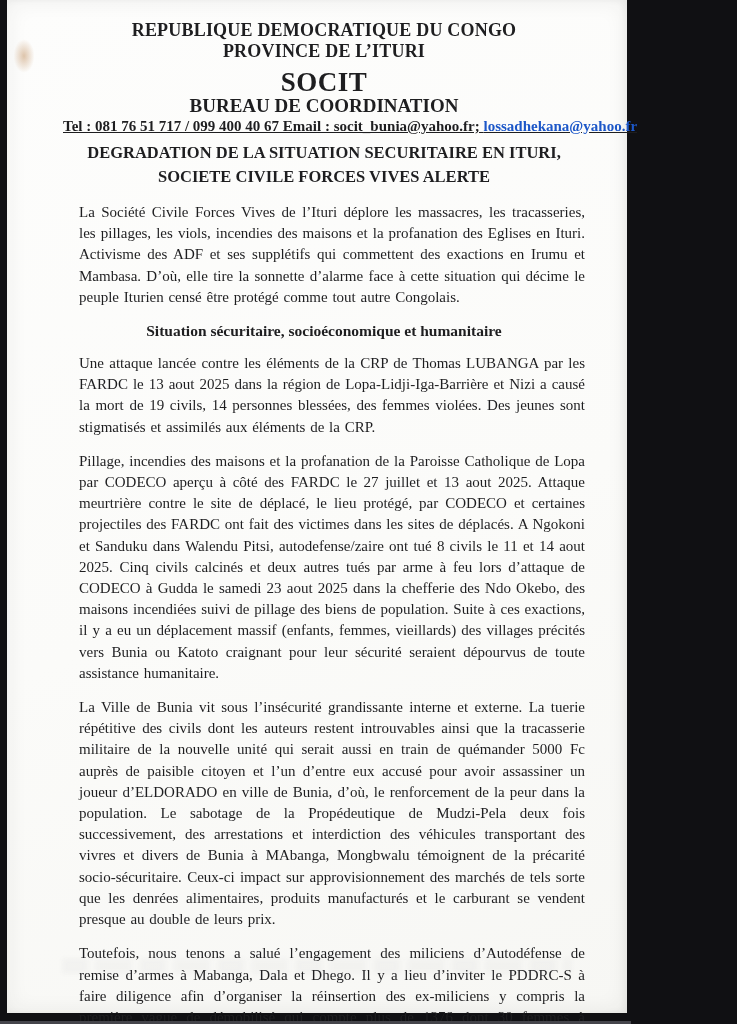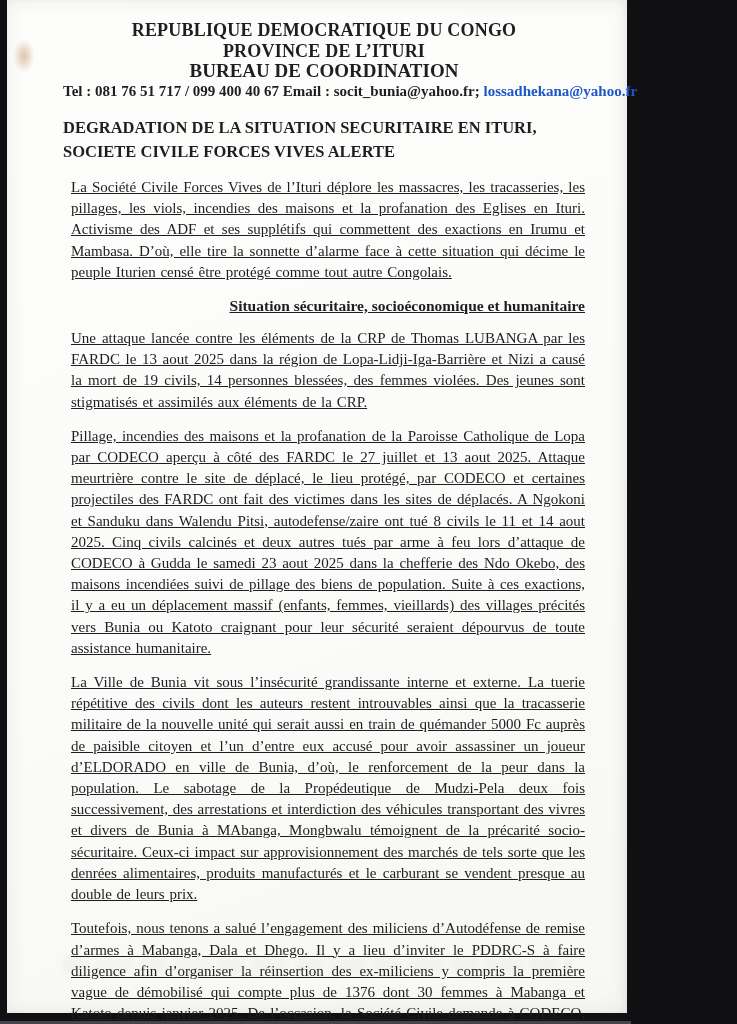--- a/index.html
+++ b/index.html
@@ -71,62 +71,63 @@
 
   .hdr { text-align: center; font-weight: bold; }
   .hdr-country  { font-size: 18px; line-height: 21px; letter-spacing: 0.2px; }
   .hdr-province { font-size: 18px; line-height: 21px; letter-spacing: 0.2px; text-align: center; }
   .hdr-acronym  { font-size: 27px; line-height: 30px; margin-top: 5px; letter-spacing: 0.5px; }
   .hdr-org      { font-size: 19.5px; line-height: 22px; margin-top: 1px; }
   .hdr-bureau   { font-size: 19px; line-height: 18px; }
   .contact {
     font-size: 15px;
     font-weight: bold;
+    text-decoration: underline;
     margin-top: 3px;
     white-space: nowrap;
     text-align: left;
   }
   .contact .email-link {
     color: #1c57c8;
   }
 
   .doc-title {
+    text-align: center;
     font-weight: bold;
     font-size: 16.5px;
     line-height: 24px;
-    margin: 16px auto 0 auto;
+    margin: 6px auto 0 auto;
     max-width: 606px;
   }
 
   .para {
     font-size: 15px;
     line-height: 21.2px;
     text-align: justify;
-    margin: 13px 0 0 8px;
+    margin: 13px 0 0 16px;
     word-spacing: 1px;
-    text-decoration: underline;
   }
   .section-heading {
     font-weight: bold;
     font-size: 15.5px;
     margin: 14px 0 13px 0;
-    text-align: right;
-    text-decoration: underline;
+    text-align: center;
   }
 </style>
 </head>
 <body>
 
 <div class="photo">
   <div class="paper">
     <div class="blemish"></div>
 
     <div class="content">
       <div class="hdr hdr-country">REPUBLIQUE DEMOCRATIQUE DU CONGO</div>
       <div class="hdr hdr-province">PROVINCE DE L’ITURI</div>
+      <div class="hdr hdr-acronym">SOCIT</div>
       <div class="hdr hdr-bureau">BUREAU DE COORDINATION</div>
 
       <div class="contact"><span>Tel : 081 76 51 717 / 099 400 40 67 Email : socit_bunia@yahoo.fr; </span><span class="email-link">lossadhekana@yahoo.fr</span></div>
 
       <div class="doc-title">DEGRADATION DE LA SITUATION SECURITAIRE EN ITURI, SOCIETE CIVILE FORCES VIVES ALERTE</div>
 
       <p class="para">La Société Civile Forces Vives de l’Ituri déplore les massacres, les tracasseries, les pillages, les viols, incendies des maisons et la profanation des Eglises en Ituri. Activisme des ADF et ses supplétifs qui commettent des exactions en Irumu et Mambasa. D’où, elle tire la sonnette d’alarme face à cette situation qui décime le peuple Iturien censé être protégé comme tout autre Congolais.</p>
 
       <div class="section-heading">Situation sécuritaire, socioéconomique et humanitaire</div>
 

